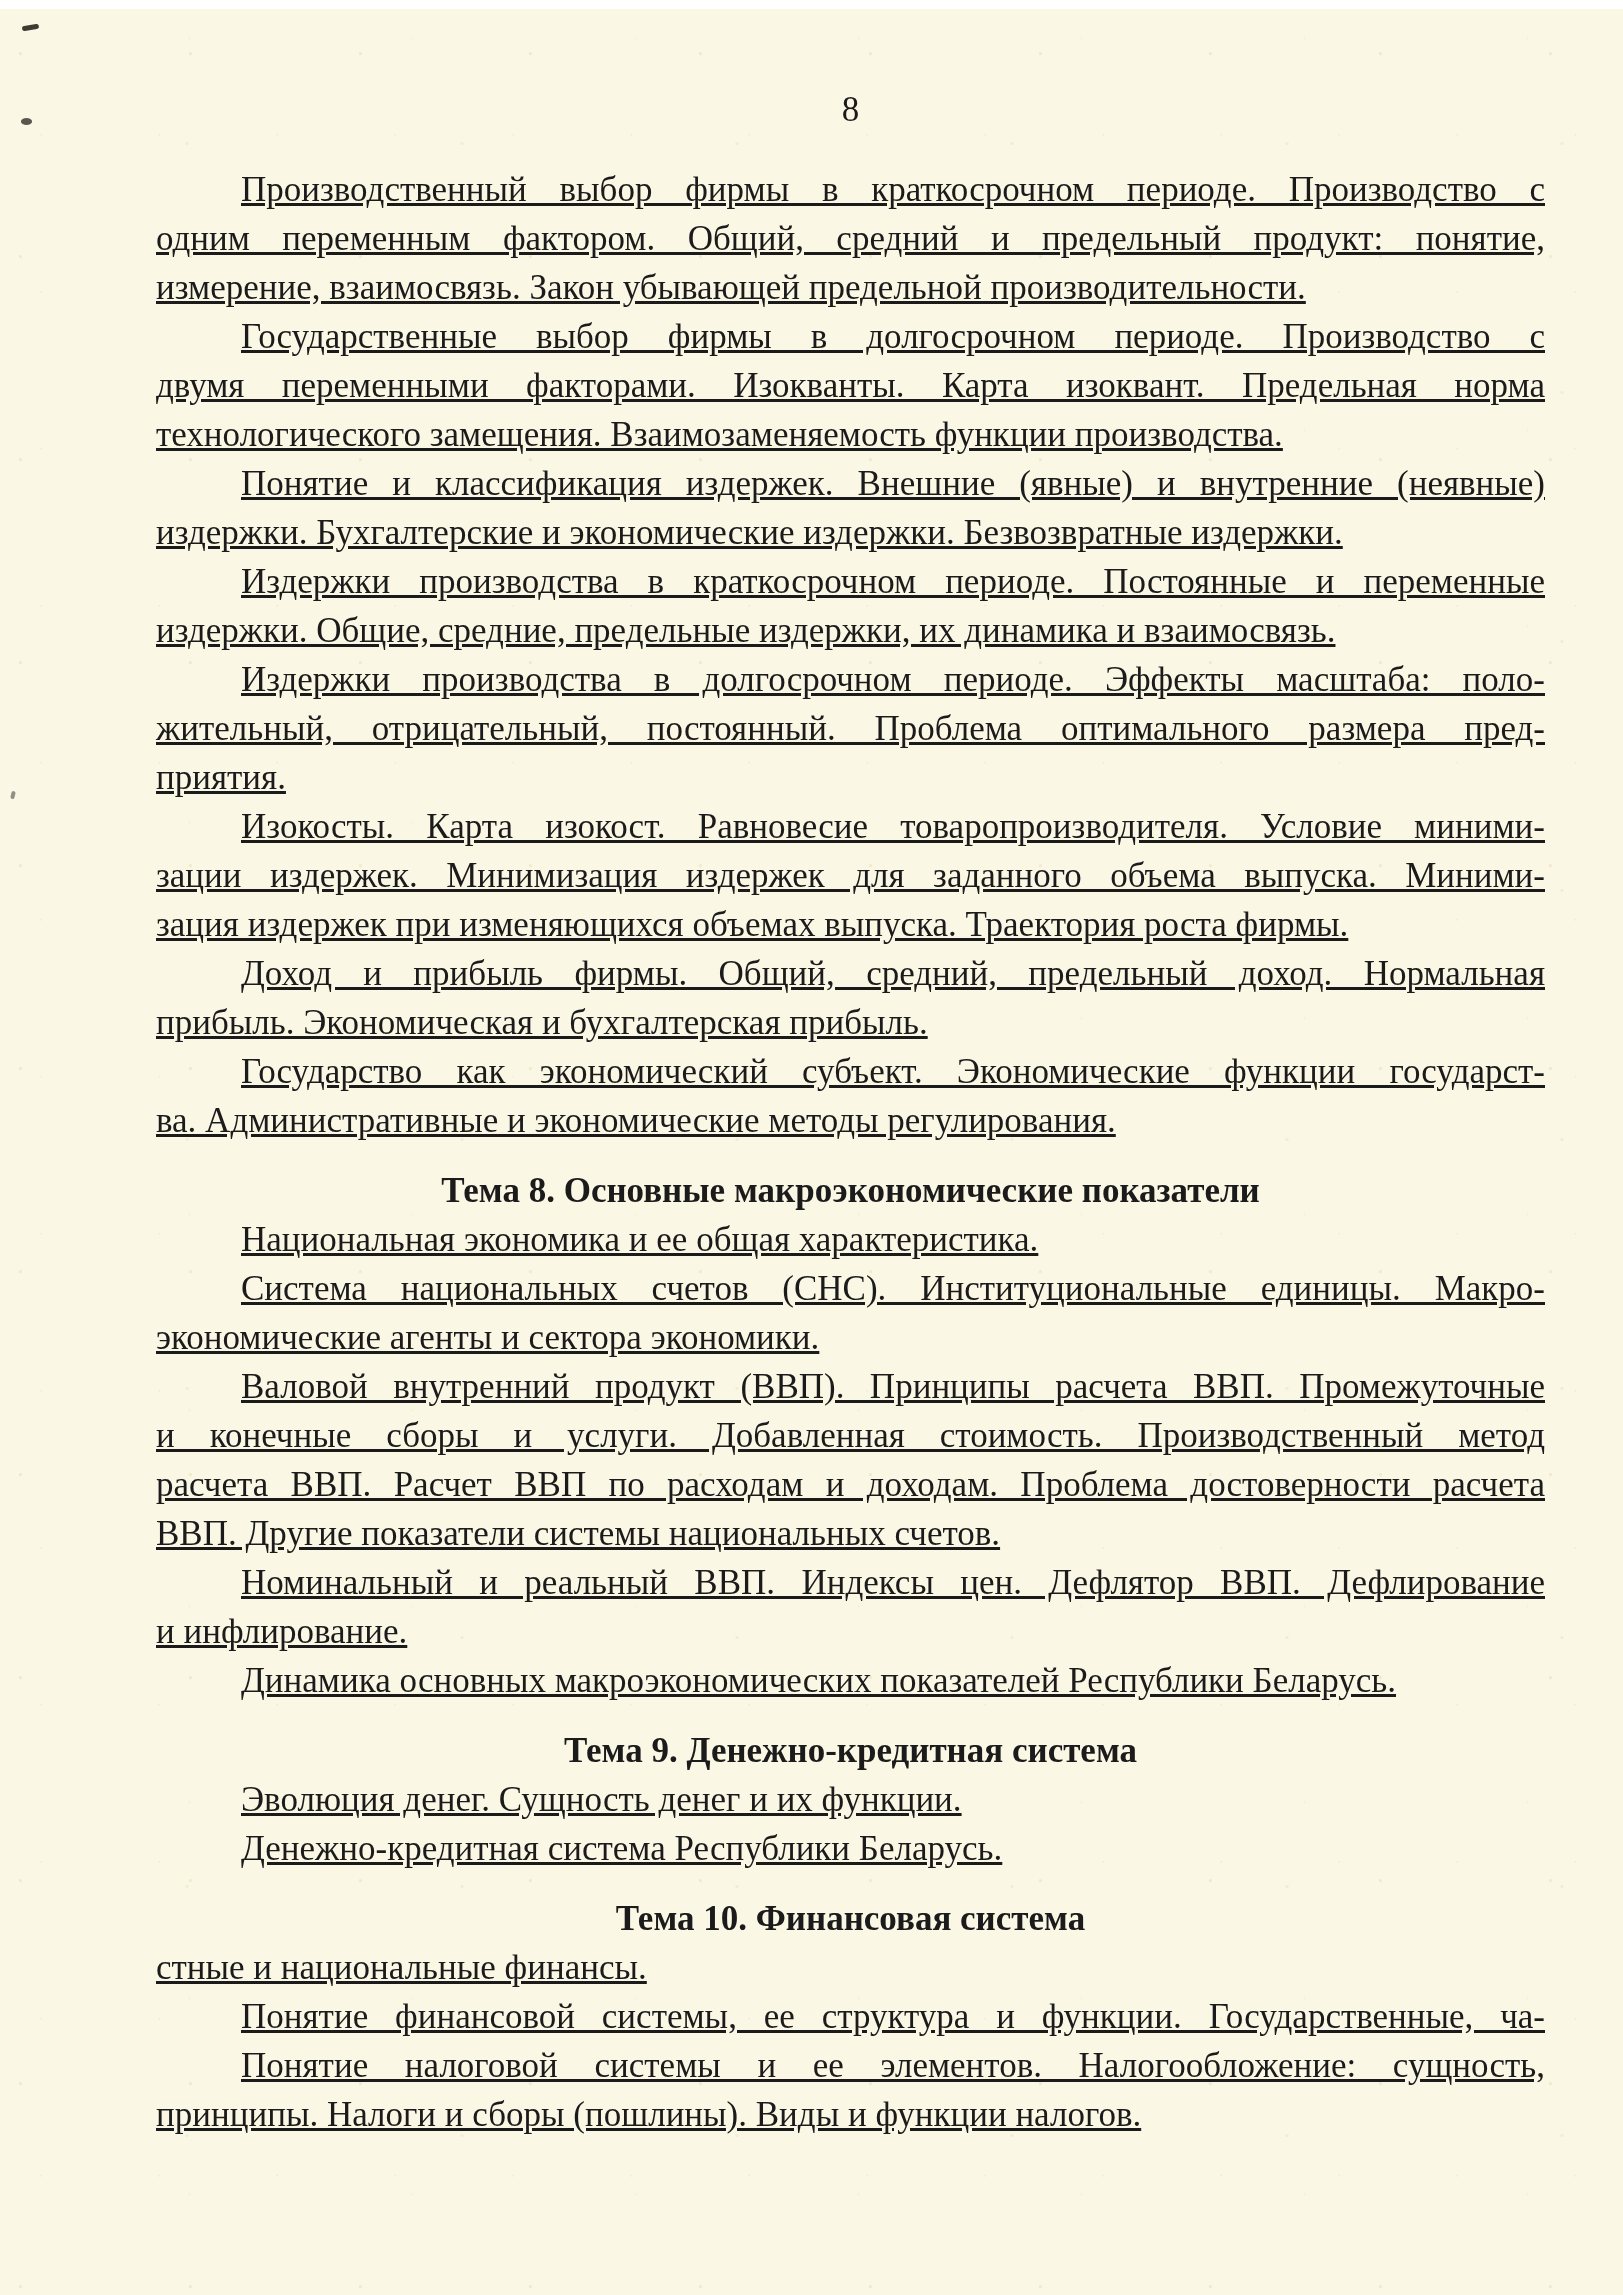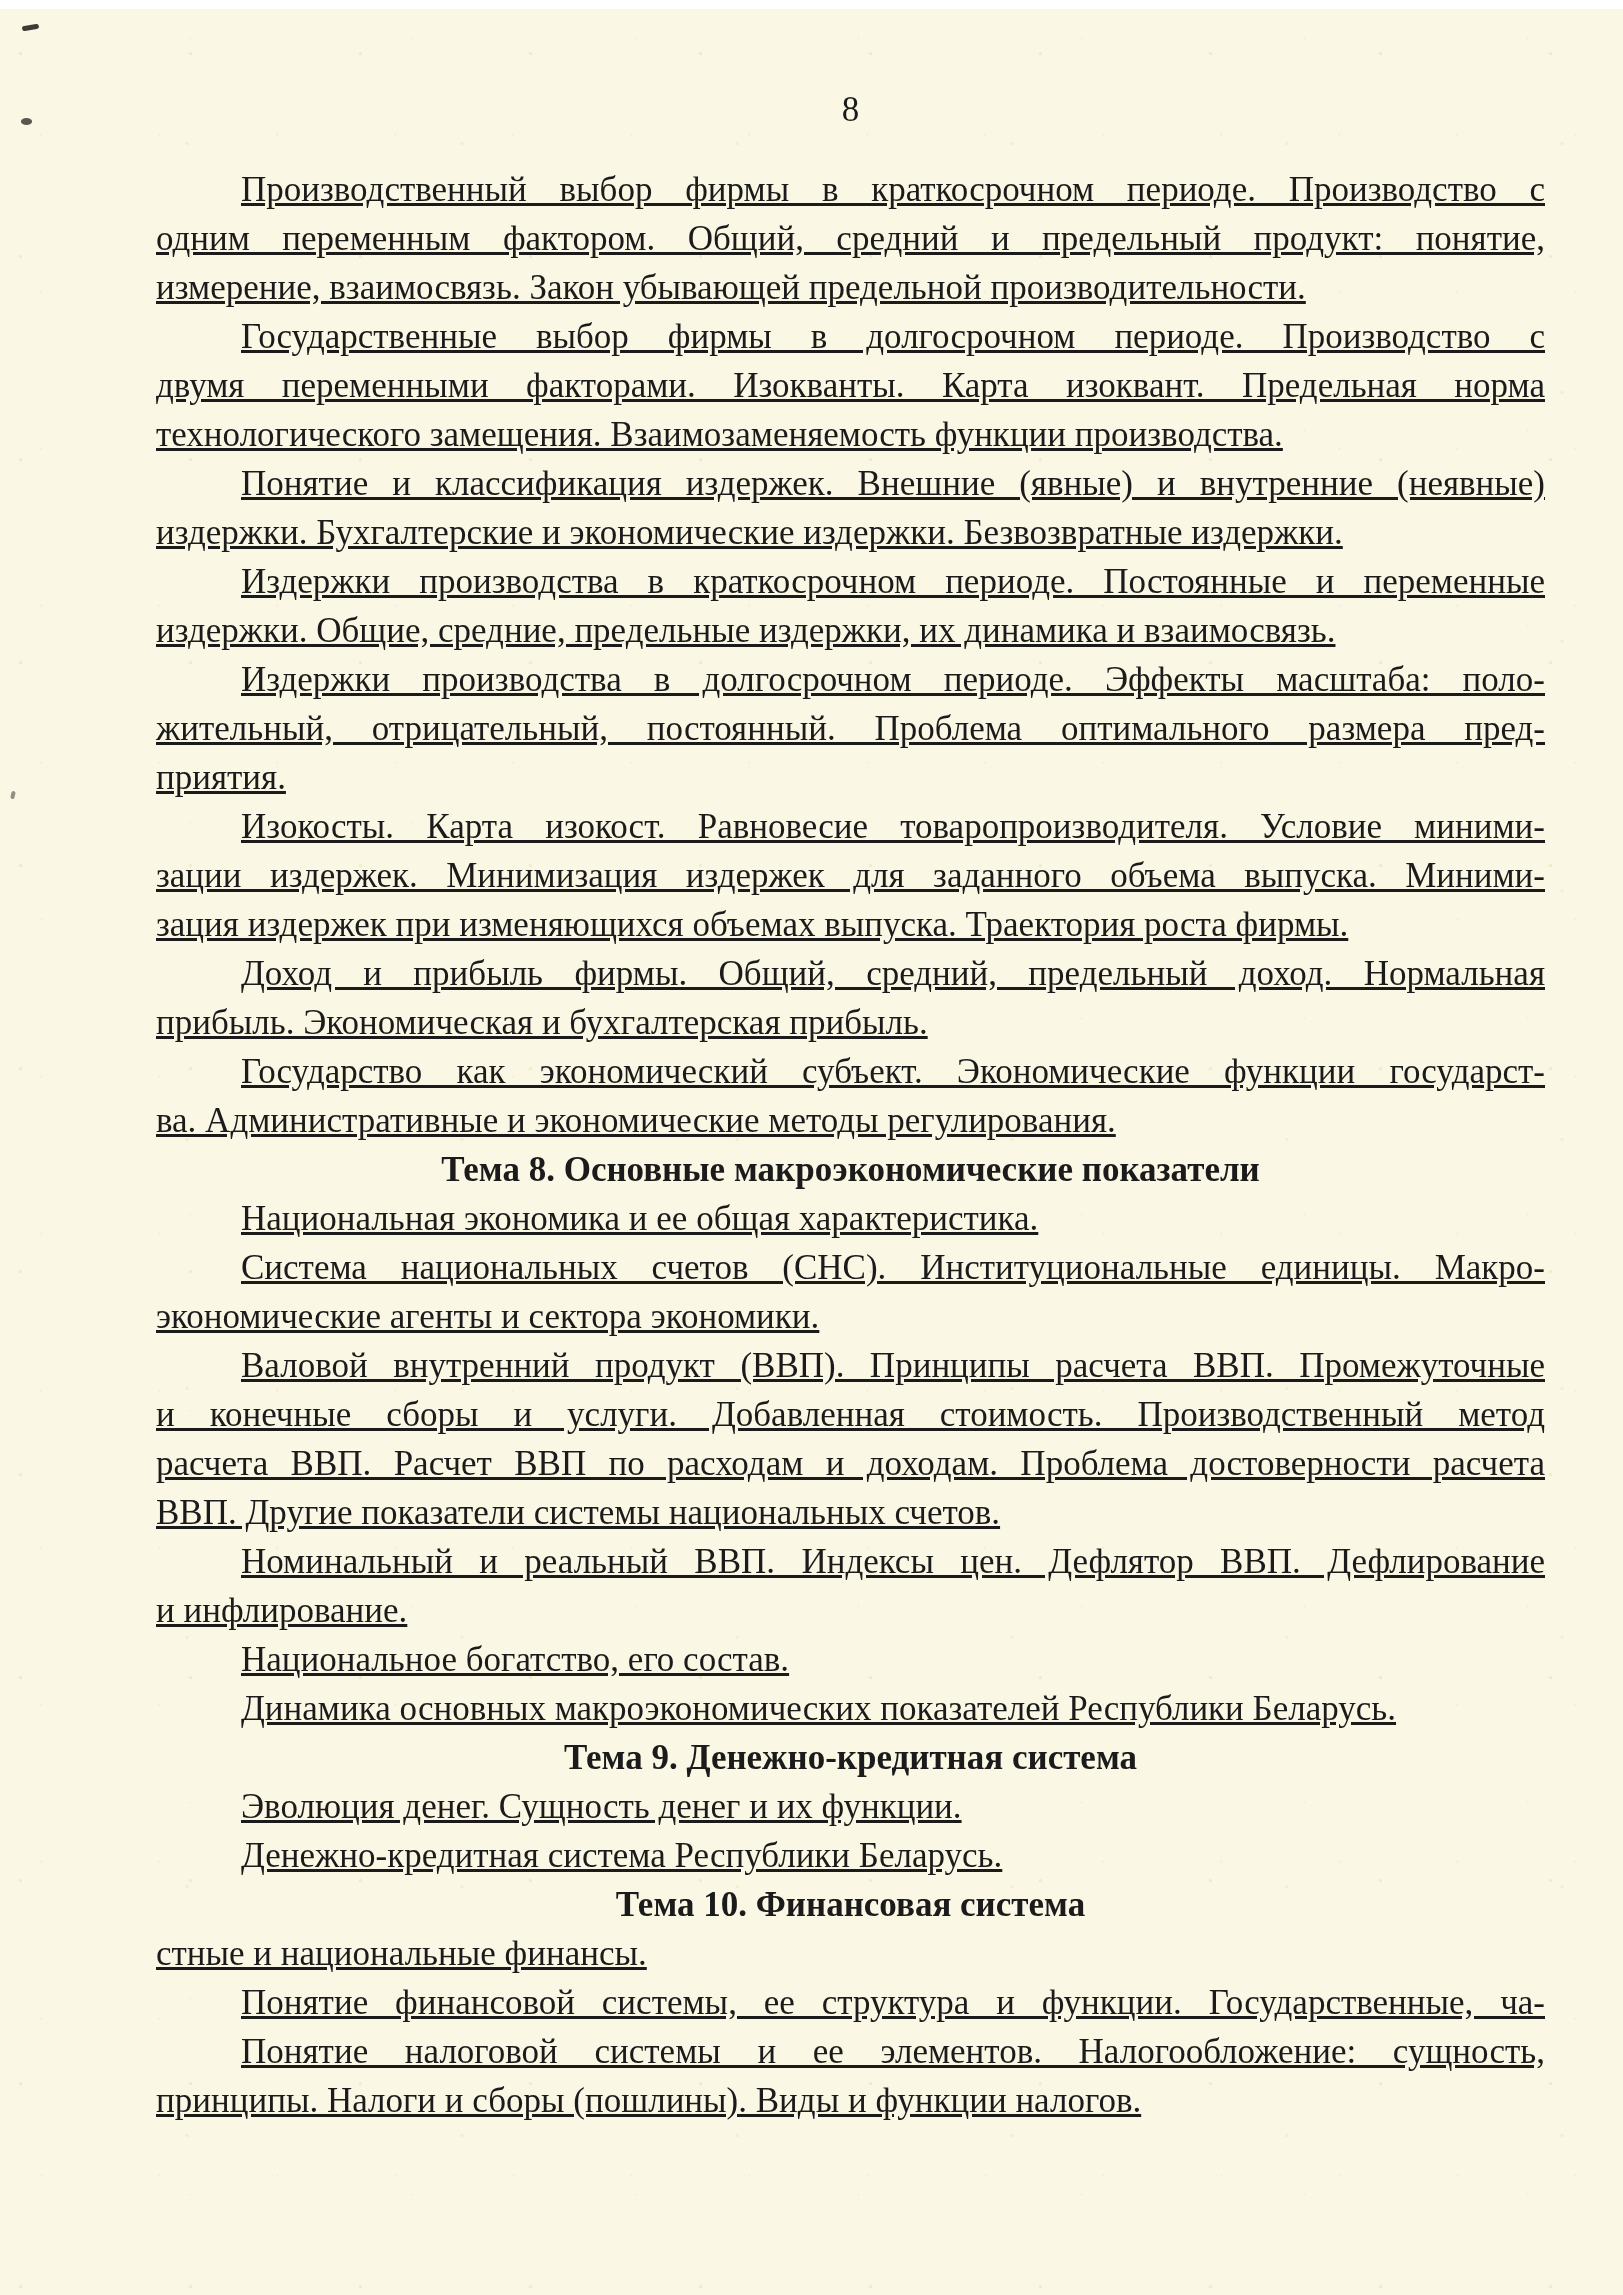--- a/index.html
+++ b/index.html
@@ -30,21 +30,21 @@
     text-align:left; overflow:visible; white-space:nowrap;text-decoration:underline;
   }
   .line.fill {
     white-space:normal;
     text-align:justify;
     text-align-last:justify;
   }
   .line.indent { text-indent:85px; }
   .heading {
     font-size:35px; line-height:49px; height:49px;
-    font-weight:bold; text-align:center;
+    font-weight:bold; text-align:center;margin-top:21px;
   }
   .speck { position:absolute; background:#3c3b34; }
   .speck.s1 { left:22px; top:25px; width:17px; height:5.2px; border-radius:2.6px; transform:rotate(-10deg); }
   .speck.s2 { left:21px; top:118px; width:11px; height:6.5px; border-radius:50%; opacity:.85; }
   .speck.s3 { left:10.5px; top:791px; width:3.9px; height:7.9px; border-radius:2px; opacity:.55; transform:rotate(14deg); }
 </style>
 </head>
 <body>
 
 <div class="paper"></div>
@@ -103,23 +103,20 @@
       <div class="line fill indent">Валовой внутренний продукт (ВВП). Принципы расчета ВВП. Промежуточные</div>
       <div class="line fill">и конечные сборы и услуги. Добавленная стоимость. Производственный метод</div>
       <div class="line fill">расчета ВВП. Расчет ВВП по расходам и доходам. Проблема достоверности расчета</div>
       <div class="line">ВВП. Другие показатели системы национальных счетов.</div>
     </div>
     <div>
       <div class="line fill indent">Номинальный и реальный ВВП. Индексы цен. Дефлятор ВВП. Дефлирование</div>
       <div class="line">и инфлирование.</div>
     </div>
     <div>
-      <div class="line indent">Национальное богатство, его состав.</div>
-    </div>
-    <div>
       <div class="line indent">Динамика основных макроэкономических показателей Республики Беларусь.</div>
     </div>
     <div class="heading">Тема 9. Денежно-кредитная система</div>
     <div>
       <div class="line indent">Эволюция денег. Сущность денег и их функции.</div>
     </div>
     <div>
       <div class="line indent">Денежно-кредитная система Республики Беларусь.</div>
     </div>
     <div class="heading">Тема 10. Финансовая система</div>

